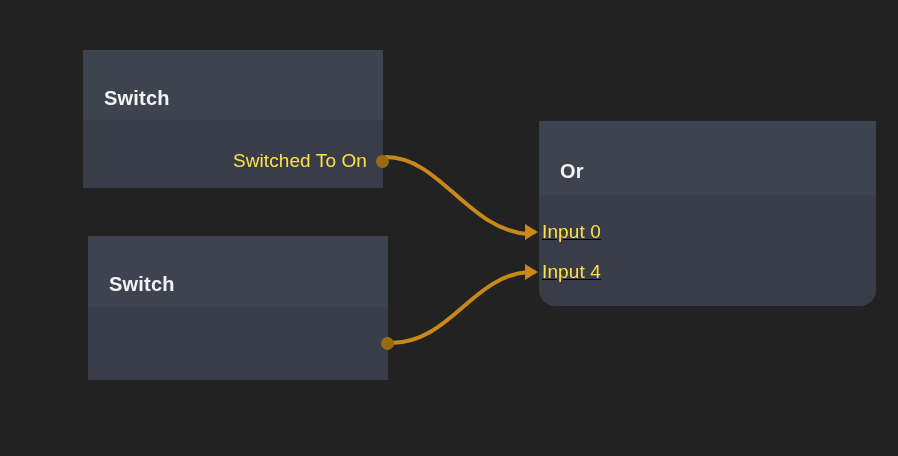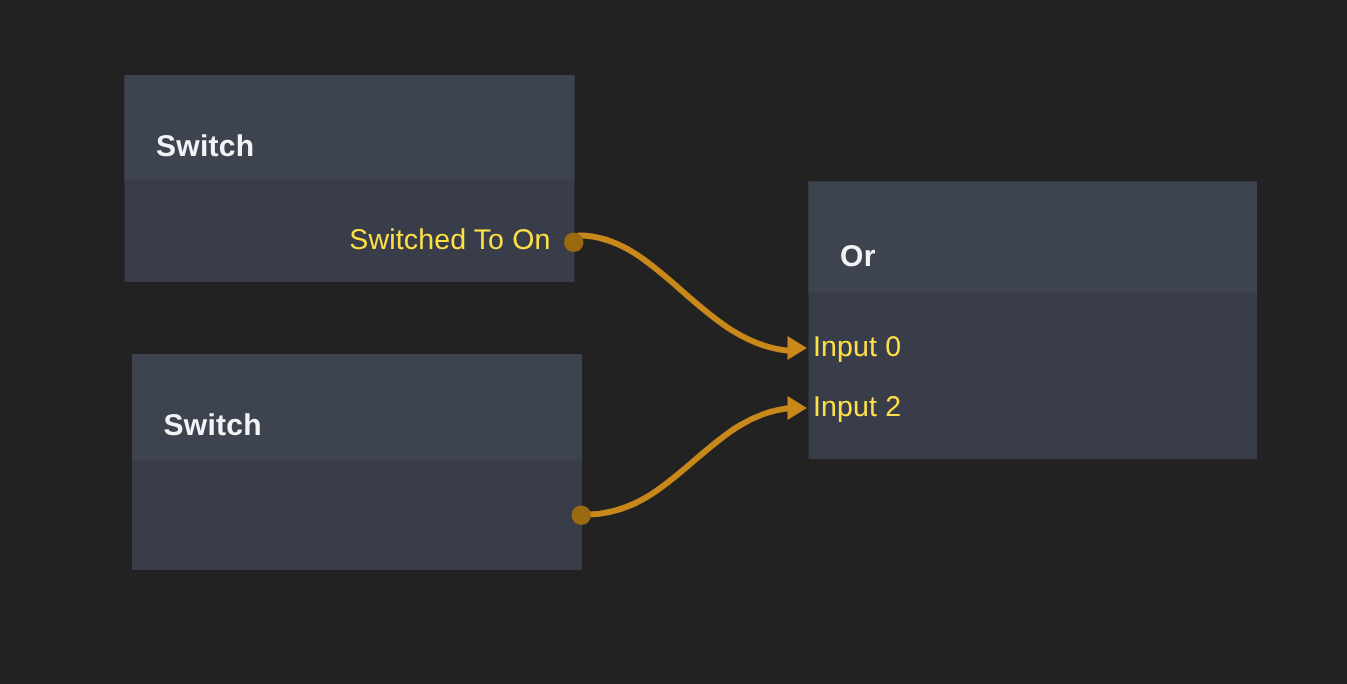--- a/index.html
+++ b/index.html
@@ -63,20 +63,21 @@
     align-items: center;
     white-space: nowrap;
   }
   .port-row.out {
     right: 0;
     justify-content: flex-end;
   }
   .port-row.in {
     left: 0;
     justify-content: space-between;
+    text-decoration: underline;
   }
   .port-label {
     color: #fde047;
     font-size: 19px;
     font-weight: normal;
     letter-spacing: 0.1px;
   }
   .port-dot {
     width: 13px;
     height: 13px;
@@ -97,21 +98,21 @@
     flex: 0 0 auto;
     margin-left: -14px;
     margin-right: 4px;
   }
 
   
   #node-switch-1 { left: 83px;  top: 50px;  width: 300px; height: 138px; }
   #node-switch-1 .node-header { height: 70px; padding-left: 21px; }
   #node-switch-2 { left: 88px;  top: 236px; width: 300px; height: 144px; }
   #node-switch-2 .node-header { height: 71px; padding-left: 21px; }
-  #node-or      { left: 539px; top: 121px; width: 299px; height: 185px; }
+  #node-or      { left: 539px; top: 121px; width: 337px; height: 185px; border-radius: 16px; }
   #node-or .node-header { height: 74px; padding-left: 21px; }
 
   #node-switch-1 .port-row.out { top: 30px;  right: 0; padding-right: 0; }
   #node-switch-2 .port-row.out { top: 30px;  right: 0; padding-right: 0; }
   #node-or .port-row.in.row0   { top: 26px;  left: 0; }
   #node-or .port-row.in.row1   { top: 66px;  left: 0; }
 </style>
 </head>
 <body>
 
@@ -151,18 +152,18 @@
     <div class="node-header">
       <span class="node-title">Or</span>
     </div>
     <div class="node-body">
       <div class="port-row in row0">
         <span class="port-arrow"></span>
         <span class="port-label">Input 0</span>
       </div>
       <div class="port-row in row1">
         <span class="port-arrow"></span>
-        <span class="port-label">Input 2</span>
+        <span class="port-label">Input 4</span>
       </div>
     </div>
   </div>
 
 </div>
 
 </body></html>

